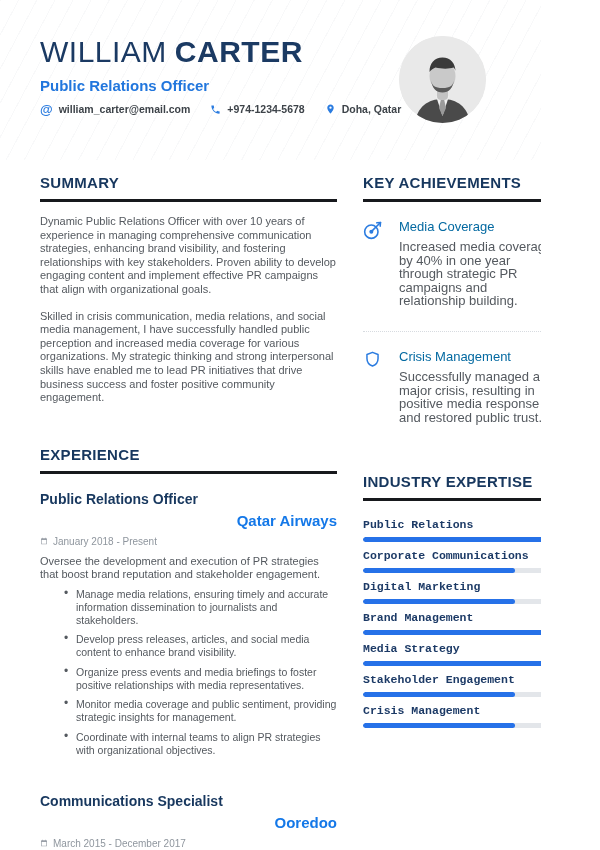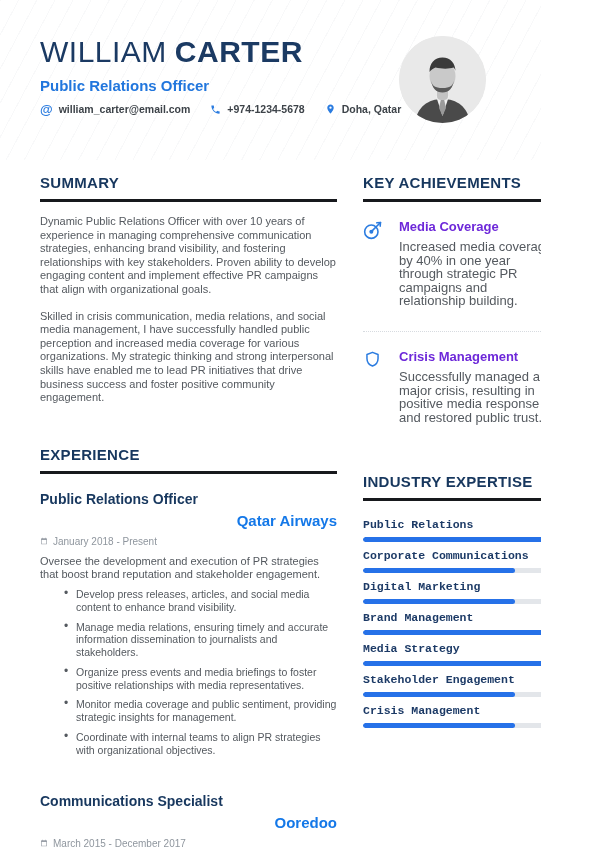--- a/index.html
+++ b/index.html
@@ -54,21 +54,21 @@
   ul.bullets{margin:6px 0 0 0;padding:0;list-style:none;}
   ul.bullets li{
     position:relative;margin:0 0 7px 24px;padding-left:12px;
     font-size:10.5px;line-height:12.8px;color:#54595f;
   }
   ul.bullets li::before{content:"•";position:absolute;left:0;top:-1px;font-size:12px;color:#54595f;}
 
   
   .ach-item{display:grid;grid-template-columns:22px 1fr;column-gap:14px;margin-top:17px;}
   .ach-icon{color:#2b7ce0;padding-top:1px;}
-  .ach-title{font-size:13px;font-weight:700;color:#6d28d9;line-height:15px;}
+  .ach-title{font-size:13px;font-weight:400;color:#0369a1;line-height:15px;}
   .ach-text{margin-top:6px;font-size:13px;line-height:13.6px;color:#54595f;}
   .ach-divider{border:0;border-top:1.5px dotted #d7dbe0;margin:23px 0 6px 0;}
 
   
   .expertise{margin-top:49px;}
   .skills{padding-top:17px;}
   .skill{margin-bottom:7px;font-family:Liberation Mono, monospace;}
   .skill-name{font-size:11.5px;font-weight:800;color:#1c3a66;line-height:14px;}
   .bar-track{margin-top:5px;height:5px;border-radius:3px;background:#e3e6ea;overflow:hidden;}
   .bar-fill{height:100%;border-radius:3px;background:#2671e8;}
@@ -142,22 +142,22 @@
             <div class="daterow">
               <span class="cicon" style="color:#9aa0a8">
                 <svg width="8" height="8" viewBox="0 0 24 24" fill="currentColor">
                     <path d="M19 4h-1V2h-2v2H8V2H6v2H5a2 2 0 0 0-2 2v14a2 2 0 0 0 2 2h14a2 2 0 0 0 2-2V6a2 2 0 0 0-2-2zm0 16H5V9h14z"></path>
                   </svg>
               </span>
               <span>January 2018 - Present</span>
             </div>
             <p class="jobdesc">Oversee the development and execution of PR strategies that boost brand reputation and stakeholder engagement.</p>
             <ul class="bullets">
+              <li>Manage media relations, ensuring timely and accurate information dissemination to journalists and stakeholders.</li>
               <li>Develop press releases, articles, and social media content to enhance brand visibility.</li>
-              <li>Manage media relations, ensuring timely and accurate information dissemination to journalists and stakeholders.</li>
               <li>Organize press events and media briefings to foster positive relationships with media representatives.</li>
               <li>Monitor media coverage and public sentiment, providing strategic insights for management.</li>
               <li>Coordinate with internal teams to align PR strategies with organizational objectives.</li>
             </ul>
           </div>
 
           <div class="job job2">
             <div class="jobt">Communications Specialist</div>
             <div class="company">Ooredoo</div>
             <div class="daterow">

